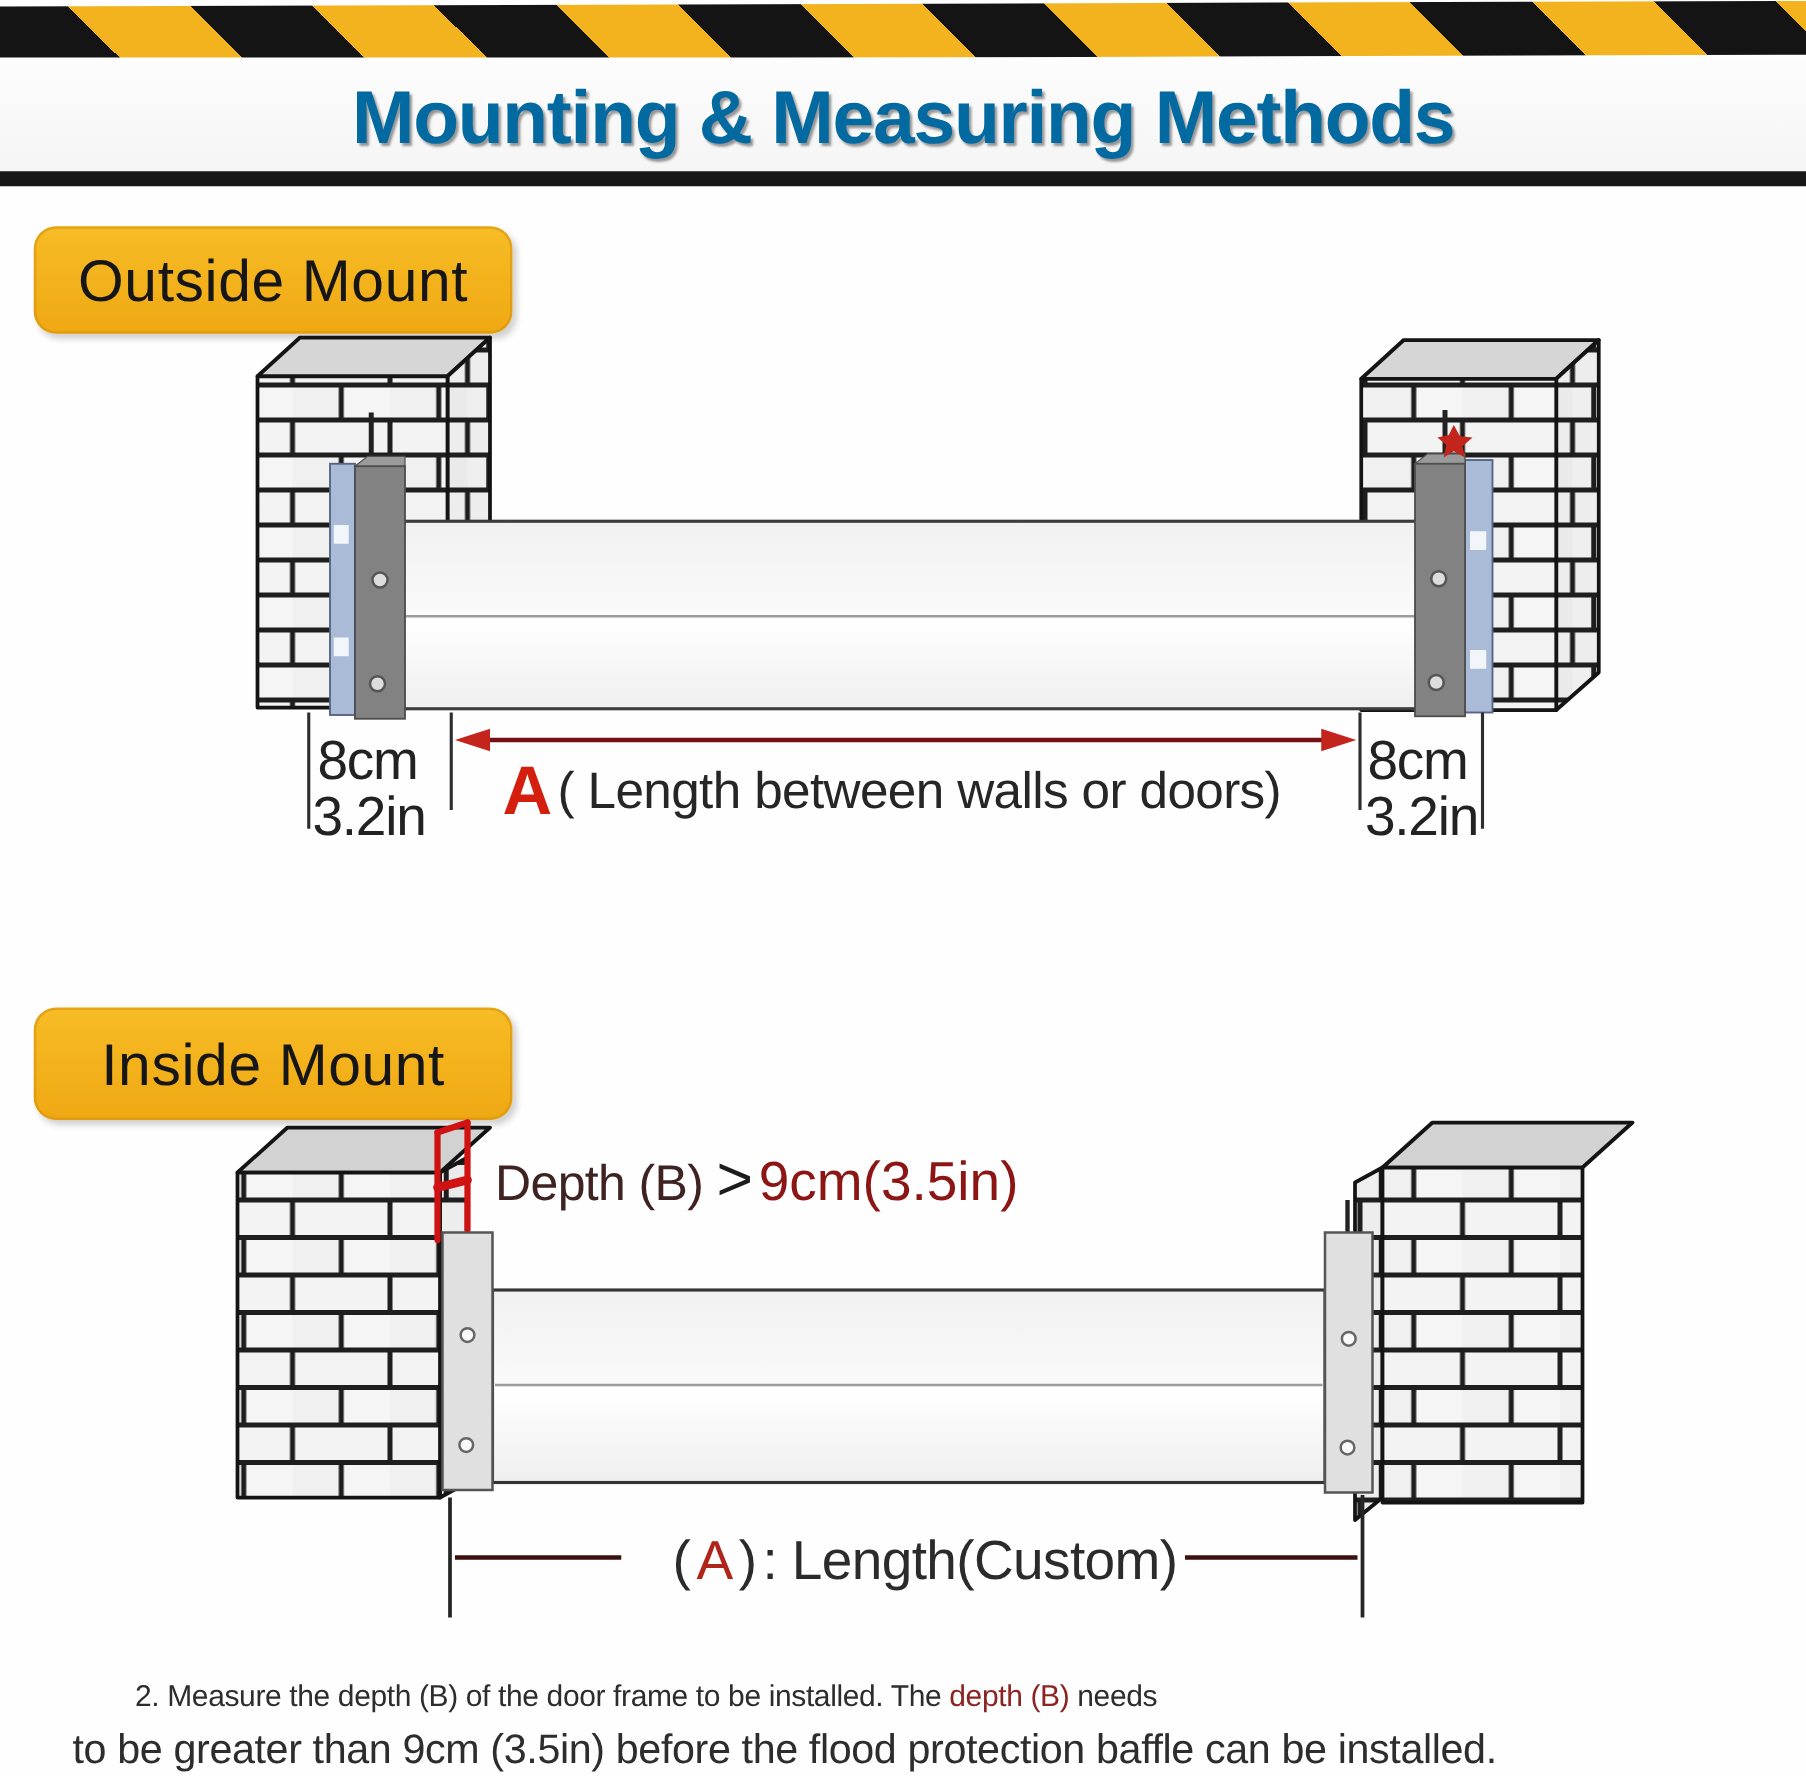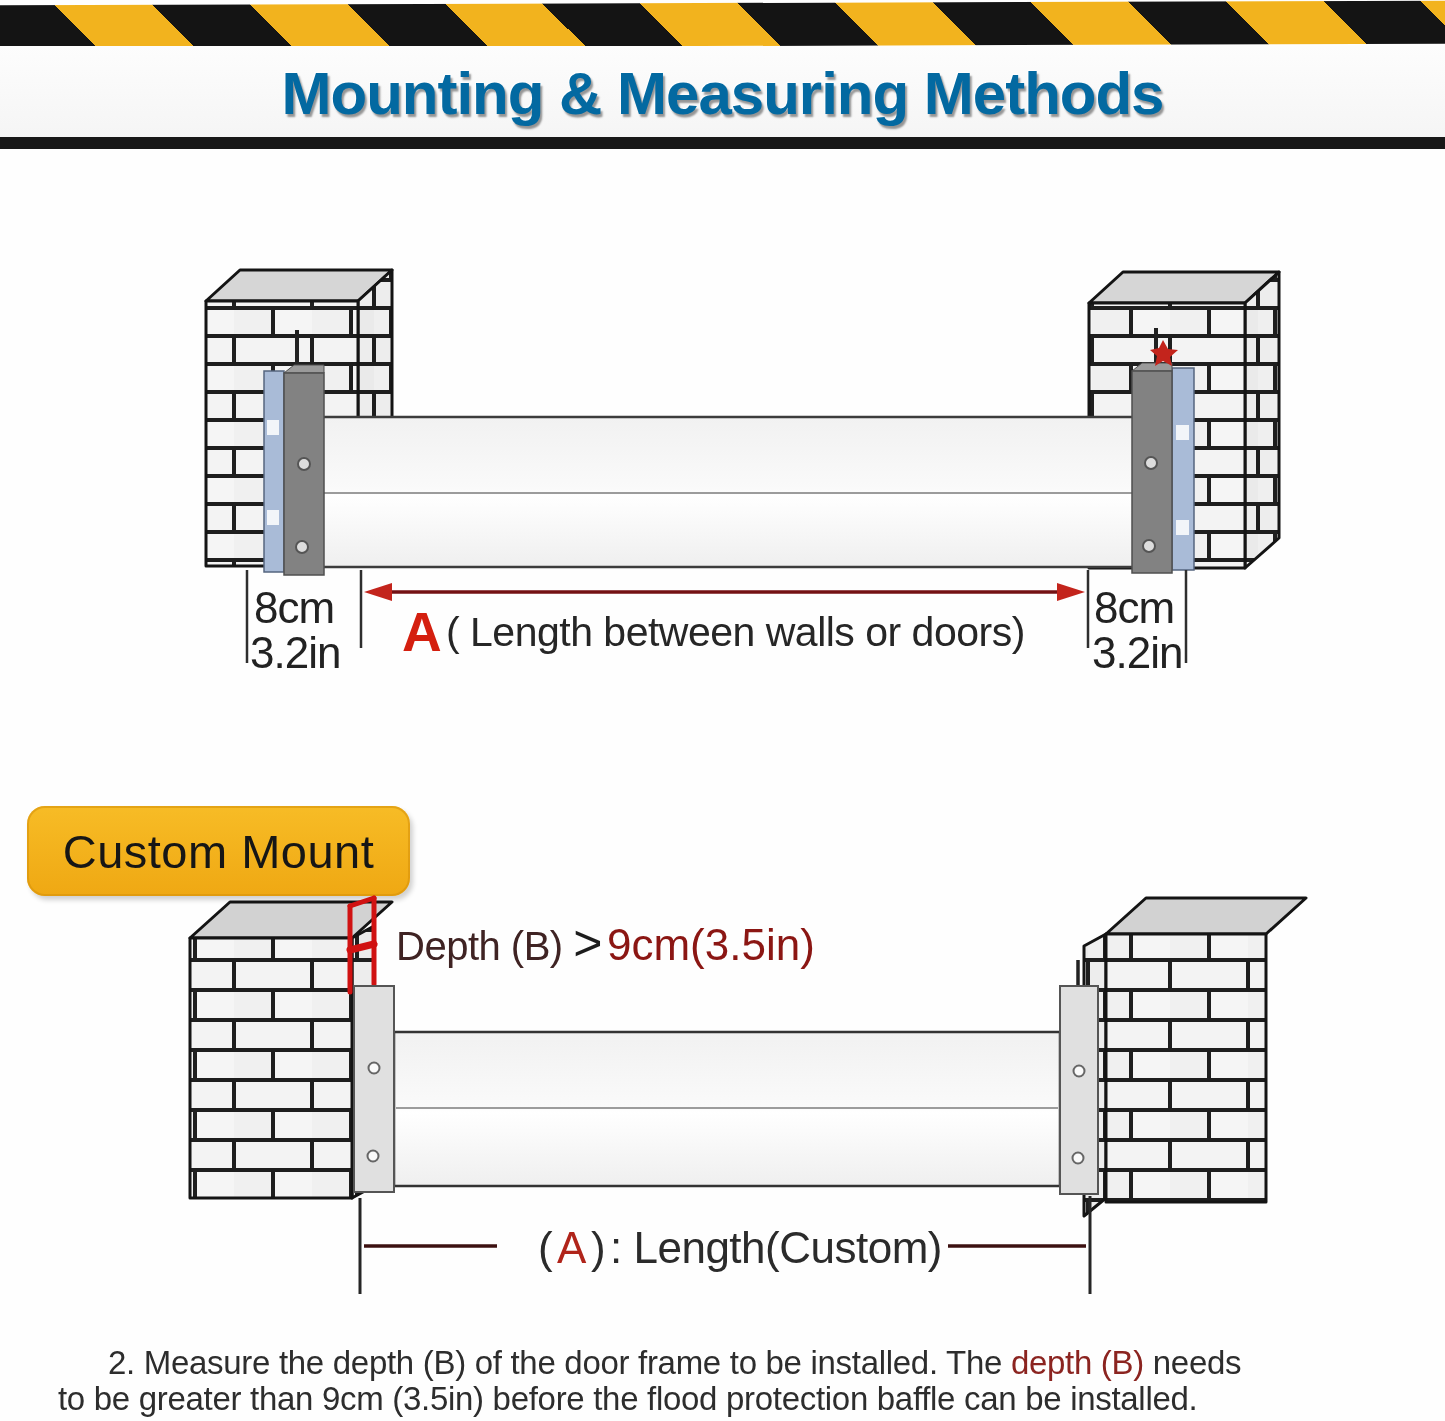--- a/index.html
+++ b/index.html
@@ -35,22 +35,25 @@
 </head>
 <body>
 
 <div id="page">
 
   <div class="hazard"></div>
   <div class="banner-white"></div>
   <div class="title">Mounting &amp; Measuring Methods</div>
   <div class="black-bar"></div>
 
+  <div id="outside-label" class="ylabel">
+    <span>Outside Mount</span>
+  </div>
   <div id="inside-label" class="ylabel">
-    <span>Custom Mount</span>
+    <span>Inside Mount</span>
   </div>
 
   <svg id="svg-outside" width="1445" height="430" viewBox="0 260 1445 430">
     <defs>
       <pattern id="bf1" width="78" height="56" patternUnits="userSpaceOnUse">
         <rect width="78" height="56" fill="#1e1e1e"></rect>
         <rect x="2" y="2" width="74" height="24" fill="#F3F3F3"></rect>
         <rect x="-37" y="30" width="74" height="24" fill="#F0F0F0"></rect>
         <rect x="41" y="30" width="74" height="24" fill="#F5F5F5"></rect>
       </pattern>
@@ -207,20 +210,20 @@
     </g>
 
     <text>
       <tspan x="538" y="1263" font-size="44" fill="#2b2b2b">(</tspan>
       <tspan font-size="44" fill="#B0241A">A</tspan>
       <tspan font-size="44" fill="#2b2b2b">)</tspan>
       <tspan font-size="44" fill="#2b2b2b" letter-spacing="-0.5">: Length(Custom)</tspan>
     </text>
   </svg>
 
-  <div class="step" style="left:108px;top:1344px;font-size:33px;">
+  <div class="step" style="left:108px;top:1344px;font-size:24px;">
     <span>2. Measure the depth (B) of the door frame to be installed. The </span><span class="hl-red">depth (B)</span><span> needs</span>
   </div>
   <div class="step" style="left:58px;top:1380px;font-size:33px;">
     <span>to be greater than 9cm (3.5in) before the flood protection baffle can be installed.</span>
   </div>
 
 </div>
 
 </body></html>

